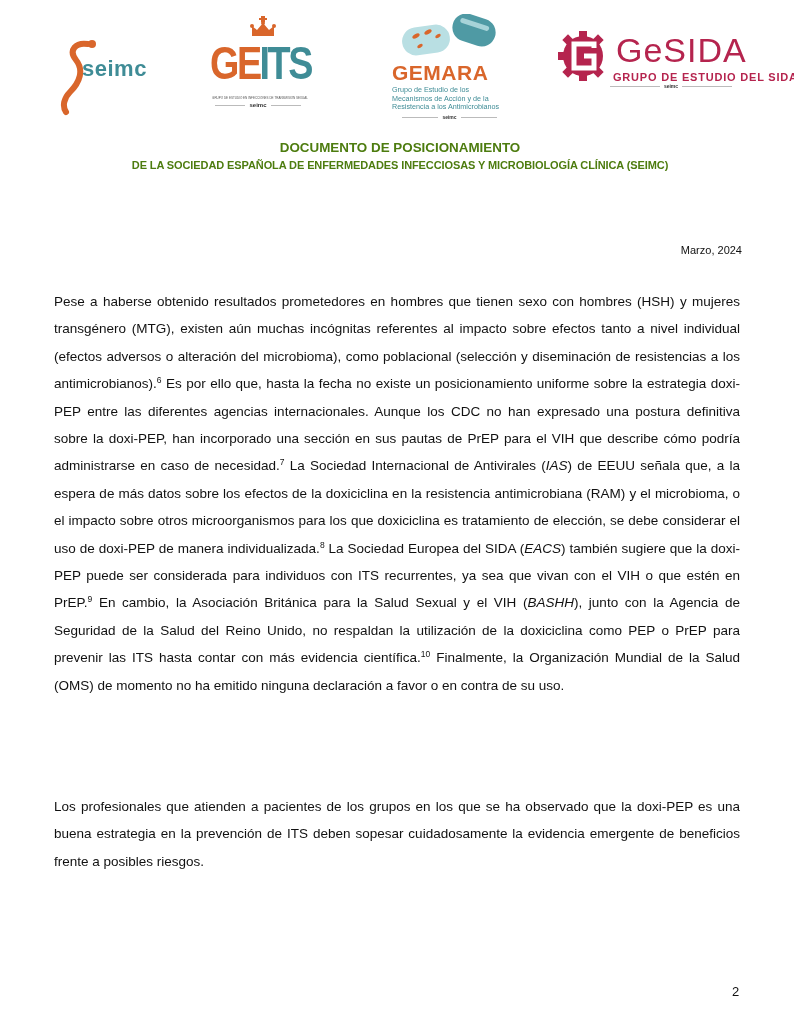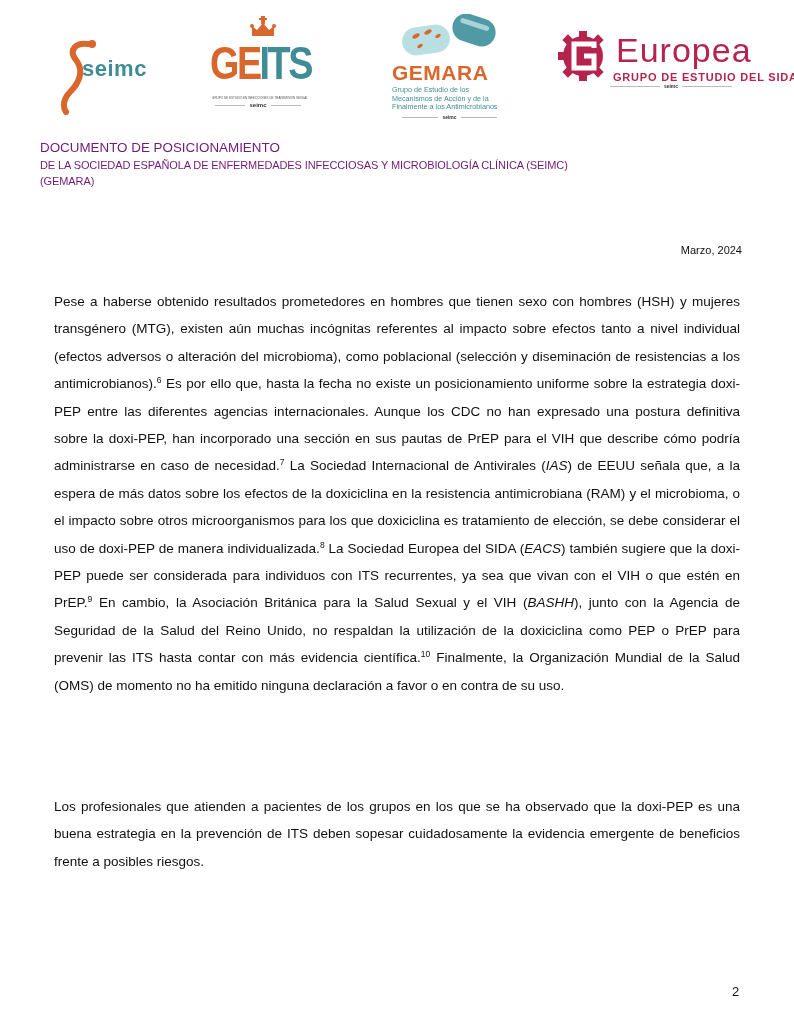--- a/index.html
+++ b/index.html
@@ -35,21 +35,21 @@
 
     
     .logo-gesida { left: 556px; top: 30px; width: 185px; height: 62px; }
     .gesida-gear { position: absolute; left: 0; top: 0; }
     .gesida-word { position: absolute; left: 60px; top: 3px; font-size: 34px; color: #b5244e; letter-spacing: 1px; line-height: 1; }
     .gesida-sub { position: absolute; left: 57px; top: 41px; font-size: 11px; font-weight: bold; color: #b5244e; letter-spacing: 0.8px; white-space: nowrap; }
     .gesida-seimc { position: absolute; left: 40px; top: 53px; width: 150px; font-size: 5px; font-weight: bold; color: #333; text-align: center; }
     .gesida-seimc:before, .gesida-seimc:after { content: ""; display: inline-block; width: 50px; height: 1px; background: #bbb; vertical-align: middle; margin: 0 4px; }
 
     
-    .title-block { position: absolute; left: 40px; top: 139px; width: 720px; font-weight: normal; color: #701a75; }
+    .title-block { position: absolute; left: 40px; top: 139px; width: 720px; text-align: center; font-weight: bold; color: #4d7c0f; }
     .t1 { font-size: 13.4px; line-height: 18px; }
     .t2 { font-size: 13.4px; line-height: 18px; }
     .t3 { font-size: 11px; line-height: 16px; letter-spacing: -0.1px; }
     .date { position: absolute; right: 52px; top: 244px; font-size: 11px; font-weight: normal; }
 
     
     .body-text { position: absolute; left: 54px; width: 686px; font-size: 13.5px; line-height: 27.4px; text-align: justify; color: #111; }
     .p1 { top: 288px; }
     .p2 { top: 793px; }
     .body-text sup { font-size: 8.5px; line-height: 0; vertical-align: 5px; }
@@ -91,49 +91,48 @@
       <ellipse cx="28" cy="18" rx="4" ry="2" fill="#d9662b" transform="rotate(-30 28 18)"></ellipse>
       <ellipse cx="20" cy="32" rx="3" ry="1.6" fill="#d9662b" transform="rotate(-30 20 32)"></ellipse>
       <ellipse cx="38" cy="22" rx="3" ry="1.6" fill="#d9662b" transform="rotate(-30 38 22)"></ellipse>
       <rect x="52" y="2" width="44" height="28" rx="14" fill="#4f9aa4" transform="rotate(18 74 16)"></rect>
       <rect x="58" y="8" width="30" height="5" rx="2.5" fill="#a7d3d8" transform="rotate(18 74 16)"></rect>
     </svg>
     <div class="gemara-word">GEMARA</div>
     <div class="gemara-sub">
       <div>Grupo de Estudio de los</div>
       <div>Mecanismos de Acción y de la</div>
-      <div>Finalmente a los Antimicrobianos</div>
+      <div>Resistencia a los Antimicrobianos</div>
     </div>
     <div class="gemara-seimc">seimc</div>
   </div>
 
   <div class="logo logo-gesida">
     <svg class="gesida-gear" width="58" height="52" viewBox="0 0 58 52">
       <g fill="#b5244e">
         <circle cx="27" cy="26" r="20"></circle>
         <rect x="23" y="1" width="8" height="8"></rect>
         <rect x="23" y="43" width="8" height="8"></rect>
         <rect x="2" y="22" width="8" height="8"></rect>
         <rect x="8" y="6" width="8" height="8" transform="rotate(45 12 10)"></rect>
         <rect x="8" y="38" width="8" height="8" transform="rotate(45 12 42)"></rect>
         <rect x="38" y="6" width="8" height="8" transform="rotate(45 42 10)"></rect>
         <rect x="38" y="38" width="8" height="8" transform="rotate(45 42 42)"></rect>
       </g>
       <path d="M38 18 L38 14 L18 14 L18 38 L38 38 L38 26 L28 26" stroke="#ffffff" stroke-width="5" fill="none"></path>
     </svg>
-    <div class="gesida-word">Europea</div>
+    <div class="gesida-word">GeSIDA</div>
     <div class="gesida-sub">GRUPO DE ESTUDIO DEL SIDA</div>
     <div class="gesida-seimc">seimc</div>
   </div>
 </div>
 
 <div class="title-block">
   <div class="t1">DOCUMENTO DE POSICIONAMIENTO</div>
   <div class="t3">DE LA SOCIEDAD ESPAÑOLA DE ENFERMEDADES INFECCIOSAS Y MICROBIOLOGÍA CLÍNICA (SEIMC)</div>
-  <div class="t3">(GEMARA)</div>
 </div>
 
 <div class="date">Marzo, 2024</div>
 
 <div class="body-text p1"><span>Pese a haberse obtenido resultados prometedores en hombres que tienen sexo con hombres (HSH) y mujeres transgénero (MTG), existen aún muchas incógnitas referentes al impacto sobre efectos tanto a nivel individual (efectos adversos o alteración del microbioma), como poblacional (selección y diseminación de resistencias a los antimicrobianos).</span><sup>6</sup><span> Es por ello que, hasta la fecha no existe un posicionamiento uniforme sobre la estrategia doxi-PEP entre las diferentes agencias internacionales. Aunque los CDC no han expresado una postura definitiva sobre la doxi-PEP, han incorporado una sección en sus pautas de PrEP para el VIH que describe cómo podría administrarse en caso de necesidad.</span><sup>7</sup><span> La Sociedad Internacional de Antivirales (</span><i>IAS</i><span>) de EEUU señala que, a la espera de más datos sobre los efectos de la doxiciclina en la resistencia antimicrobiana (RAM) y el microbioma, o el impacto sobre otros microorganismos para los que doxiciclina es tratamiento de elección, se debe considerar el uso de doxi-PEP de manera individualizada.</span><sup>8</sup><span> La Sociedad Europea del SIDA (</span><i>EACS</i><span>) también sugiere que la doxi-PEP puede ser considerada para individuos con ITS recurrentes, ya sea que vivan con el VIH o que estén en PrEP.</span><sup>9</sup><span> En cambio, la Asociación Británica para la Salud Sexual y el VIH (</span><i>BASHH</i><span>), junto con la Agencia de Seguridad de la Salud del Reino Unido, no respaldan la utilización de la doxiciclina como PEP o PrEP para prevenir las ITS hasta contar con más evidencia científica.</span><sup>10</sup><span> Finalmente, la Organización Mundial de la Salud (OMS) de momento no ha emitido ninguna declaración a favor o en contra de su uso.</span></div>
 
 <div class="body-text p2">Los profesionales que atienden a pacientes de los grupos en los que se ha observado que la doxi-PEP es una buena estrategia en la prevención de ITS deben sopesar cuidadosamente la evidencia emergente de beneficios frente a posibles riesgos.</div>
 
 <div class="page-number">2</div>
 

